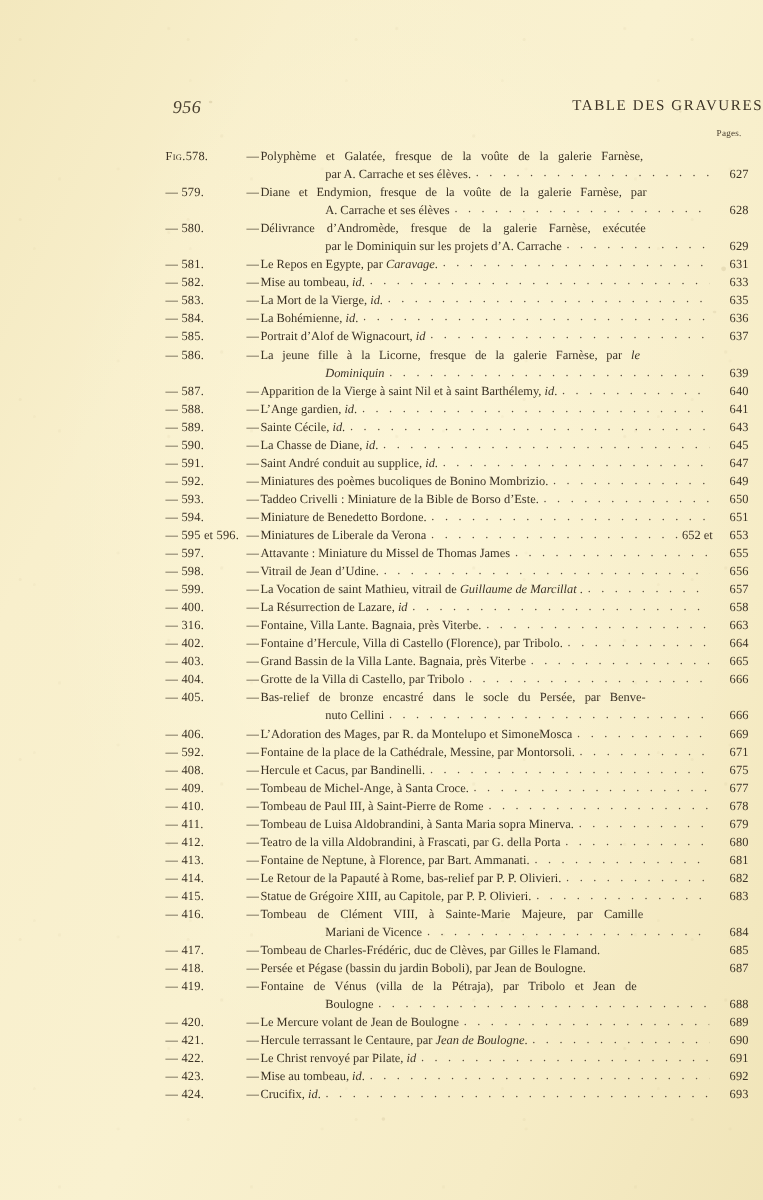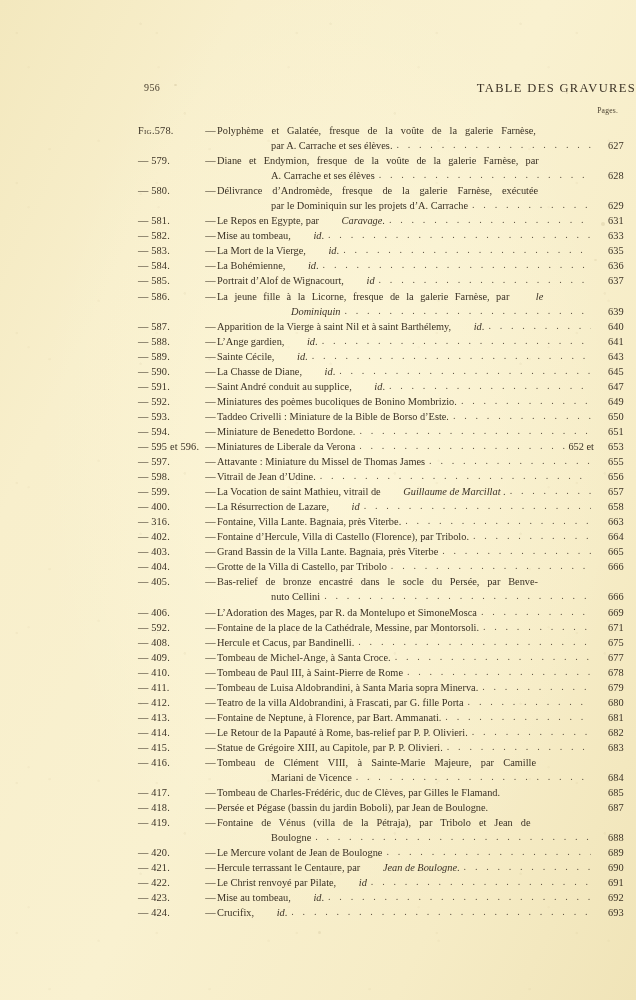--- a/index.html
+++ b/index.html
@@ -40,23 +40,24 @@
     position: absolute;
     border-radius: 50%;
     background: rgba(150,125,80,.33);
     pointer-events: none;
   }
 
   .folio {
     position: absolute;
     left: 144px;
     top: 82px;
-    font-size: 10px;
+    font-size: 15px;
     letter-spacing: .4px;
     color: #4a4030;
+    font-style: italic;
   }
   .running-head {
     position: absolute;
     left: 0;
     right: 0;
     top: 81px;
     text-align: right;
     padding-left: 38px;
     font-size: 12.5px;
     letter-spacing: 1.35px;
@@ -139,21 +140,20 @@
     width: 30px;
     text-align: right;
     white-space: nowrap;
     letter-spacing: .2px;
   }
   .cont {
     padding-left: 54px;
   }
   i, .it {
     font-style: italic;
-    margin-left: 20px;
   }
   .inline-pg {
     white-space: nowrap;
   }
 </style>
 </head>
 <body>
 
 <div class="page">
   <div class="grain"></div>
@@ -585,21 +585,21 @@
             <span class="dots">. . . . . . . . . . . . . . . . . . . . . . . . . . . . . . . . . . . . . . . . . . . . . . . . . . . . . . . . . . . . . . . . . . . . . . </span>
             <span class="pg">679</span>
           </div>
         </div>
       </div>
       <div class="entry">
         <div class="num">— 412.</div>
         <div class="dash">—</div>
         <div class="body">
           <div class="leaderline">
-            <span class="txt">Teatro de la villa Aldobrandini, à Frascati, par G. fille Porta</span>
+            <span class="txt">Teatro de la villa Aldobrandini, à Frascati, par G. della Porta</span>
             <span class="dots">. . . . . . . . . . . . . . . . . . . . . . . . . . . . . . . . . . . . . . . . . . . . . . . . . . . . . . . . . . . . . . . . . . . . . . </span>
             <span class="pg">680</span>
           </div>
         </div>
       </div>
       <div class="entry">
         <div class="num">— 413.</div>
         <div class="dash">—</div>
         <div class="body">
           <div class="leaderline">

